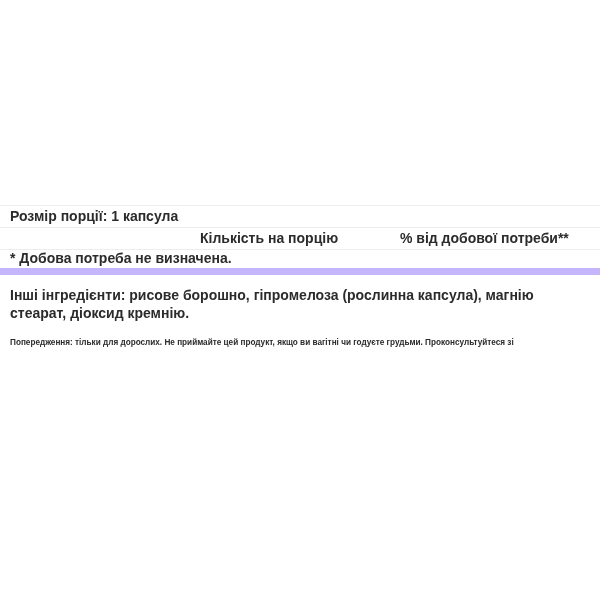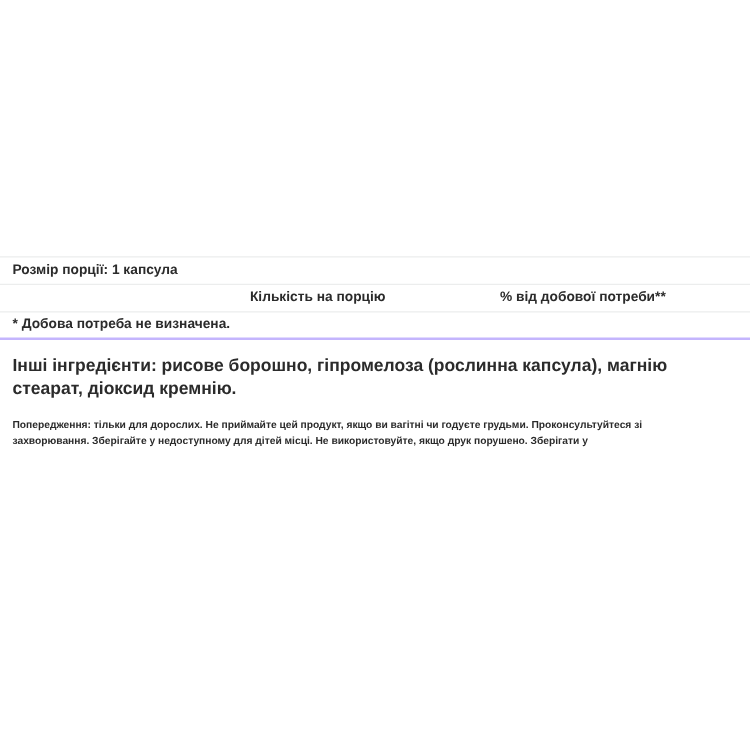--- a/index.html
+++ b/index.html
@@ -25,32 +25,32 @@
   
   .top-spacer {
     height: 205px;
   }
 
   
   .facts {
     width: 600px;
     border-collapse: collapse;
     table-layout: fixed;
-    font-size: 11px;
+    font-size: 14px;
     line-height: 1.25;
   }
   .facts td {
     padding: 0;
     vertical-align: middle;
     border-top: 1px solid #eceded;
     height: 20px;
     font-weight: bold;
   }
   .facts tr.last-rule td {
-    border-bottom: 2px solid #c4b5fd;
+    border-bottom: 7px solid #c4b5fd;
   }
 
   .col-name   { width: 293px; padding-left: 10px !important; box-sizing: border-box; }
   .col-amount { width: 131px; }
   .col-dv     { width: 166px; }
 
   .row-serving td,
   .row-count td {
     height: 22px;
   }
@@ -131,18 +131,17 @@
         </td>
       </tr>
     </tbody>
   </table>
 
   <div class="body-copy">
     <p class="ingredients">Інші інгредієнти: рисове борошно, гіпромелоза (рослинна капсула), магнію стеарат, діоксид кремнію.</p>
 
     <p class="warning">
       <span class="wline">Попередження: тільки для дорослих. Не приймайте цей продукт, якщо ви вагітні чи годуєте грудьми. Проконсультуйтеся зі</span>
-      <span class="wline">захворювання. Зберігайте у недоступному для дітей місці. Не використовуйте, якщо друк порушено. Зберігати у</span>
     </p>
   </div>
 
   <div class="bottom-spacer"></div>
 </div>
 
 </body></html>

